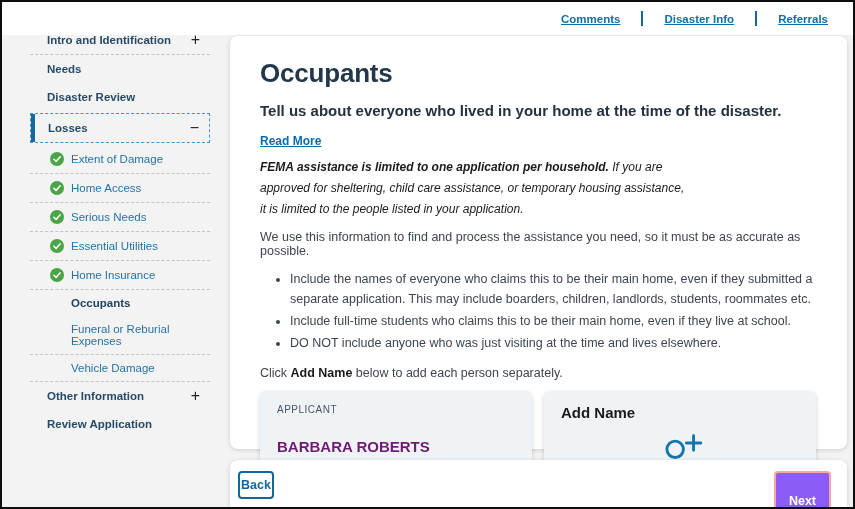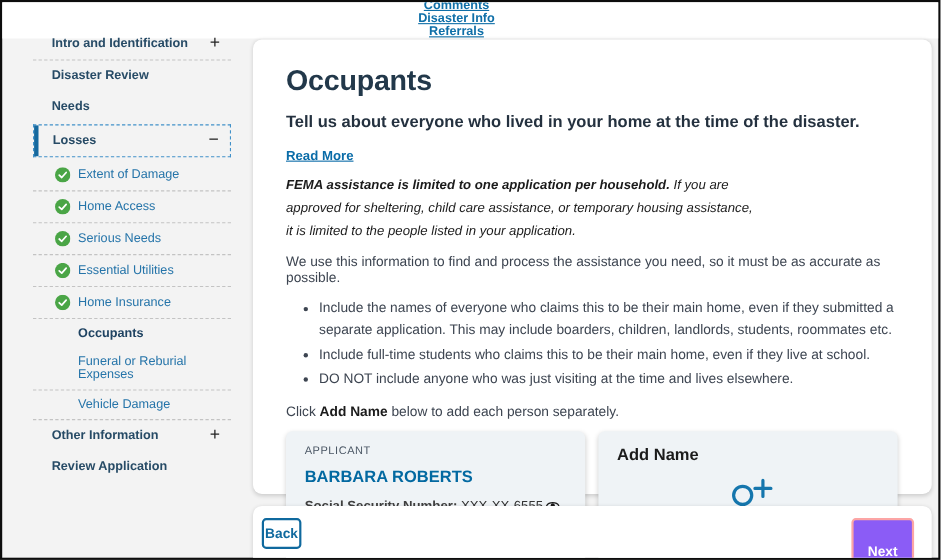--- a/index.html
+++ b/index.html
@@ -4,21 +4,21 @@
 <style>
   html,body{margin:0;padding:0;background:#888;}
   .page{
     position:relative;width:855px;height:509px;box-sizing:border-box;
     border:2px solid #0d0d0d;background:#f3f3f3;overflow:hidden;
     font-family:"Liberation Sans","DejaVu Sans",sans-serif;
   }
   
   .topbar{
     position:absolute;top:0;left:0;right:0;height:33px;background:#ffffff;
-    display:flex;justify-content:flex-end;align-items:center;padding-right:25px;flex-direction:column;
+    display:flex;justify-content:flex-end;align-items:center;padding-right:25px;
   }
   .toplink{
     font-size:11.5px;font-weight:600;color:#0f6fa8;text-decoration:underline;cursor:pointer;
   }
   .topsep{width:2px;height:15px;background:#1569a0;margin:0 21px;}
   
   .sidebar{position:absolute;left:28px;top:24px;width:180px;}
   .nav-top{
     display:flex;justify-content:space-between;align-items:center;
     padding:8px 10px 8px 17px;font-size:11.5px;font-weight:700;color:#274b66;cursor:pointer;
@@ -56,21 +56,21 @@
   ul.bullets{margin:11px 0 0;padding-left:30px;}
   ul.bullets li{font-size:12.5px;color:#3d4551;line-height:1.6;margin-bottom:2px;}
   .clickline{margin-top:13px;font-size:12.5px;color:#3d4551;}
   .clickline .b{font-weight:700;color:#1b1b1b;}
   .cards{display:flex;gap:12px;margin-top:11px;}
   .card{
     width:272px;height:131px;box-sizing:border-box;background:#eff3f6;border-radius:6px;
     box-shadow:0 2px 5px rgba(0,0,0,.18);padding:13px 17px;position:relative;
   }
   .card-label{font-size:10px;color:#4a5664;letter-spacing:.5px;}
-  .card-name{margin-top:9px;font-size:15px;font-weight:800;color:#0369a1;}
+  .card-name{margin-top:23px;font-size:15px;font-weight:800;color:#701a75;}
   .card-row{margin-top:11px;font-size:12px;color:#333;}
   .card-row .b{font-weight:700;color:#404040;}
   .eye{vertical-align:-2px;margin-left:2px;cursor:pointer;}
   .addcard{cursor:pointer;}
   .addcard-title{font-size:15px;font-weight:800;color:#1b1b1b;}
   .person-icon{position:absolute;left:50%;top:52%;transform:translate(-50%,-50%);}
   
   .footer{
     position:absolute;left:228px;top:458px;width:617px;height:49px;box-sizing:border-box;
     background:#fff;border-radius:8px 8px 0 0;box-shadow:0 1px 4px rgba(0,0,0,.16);
@@ -96,25 +96,25 @@
 
   <div class="sidebar">
 
     <div class="nav-top">
       <span>Intro and Identification</span>
       <span class="exp">+</span>
     </div>
     <div class="sep"></div>
 
     <div class="nav-top">
+      <span>Needs</span>
+    </div>
+
+    <div class="nav-top">
       <span>Disaster Review</span>
-    </div>
-
-    <div class="nav-top">
-      <span>Needs</span>
     </div>
 
     <div class="losses-box">
       <div class="nav-top">
         <span>Losses</span>
         <span class="exp">−</span>
       </div>
     </div>
 
     <div class="nav-sub">

